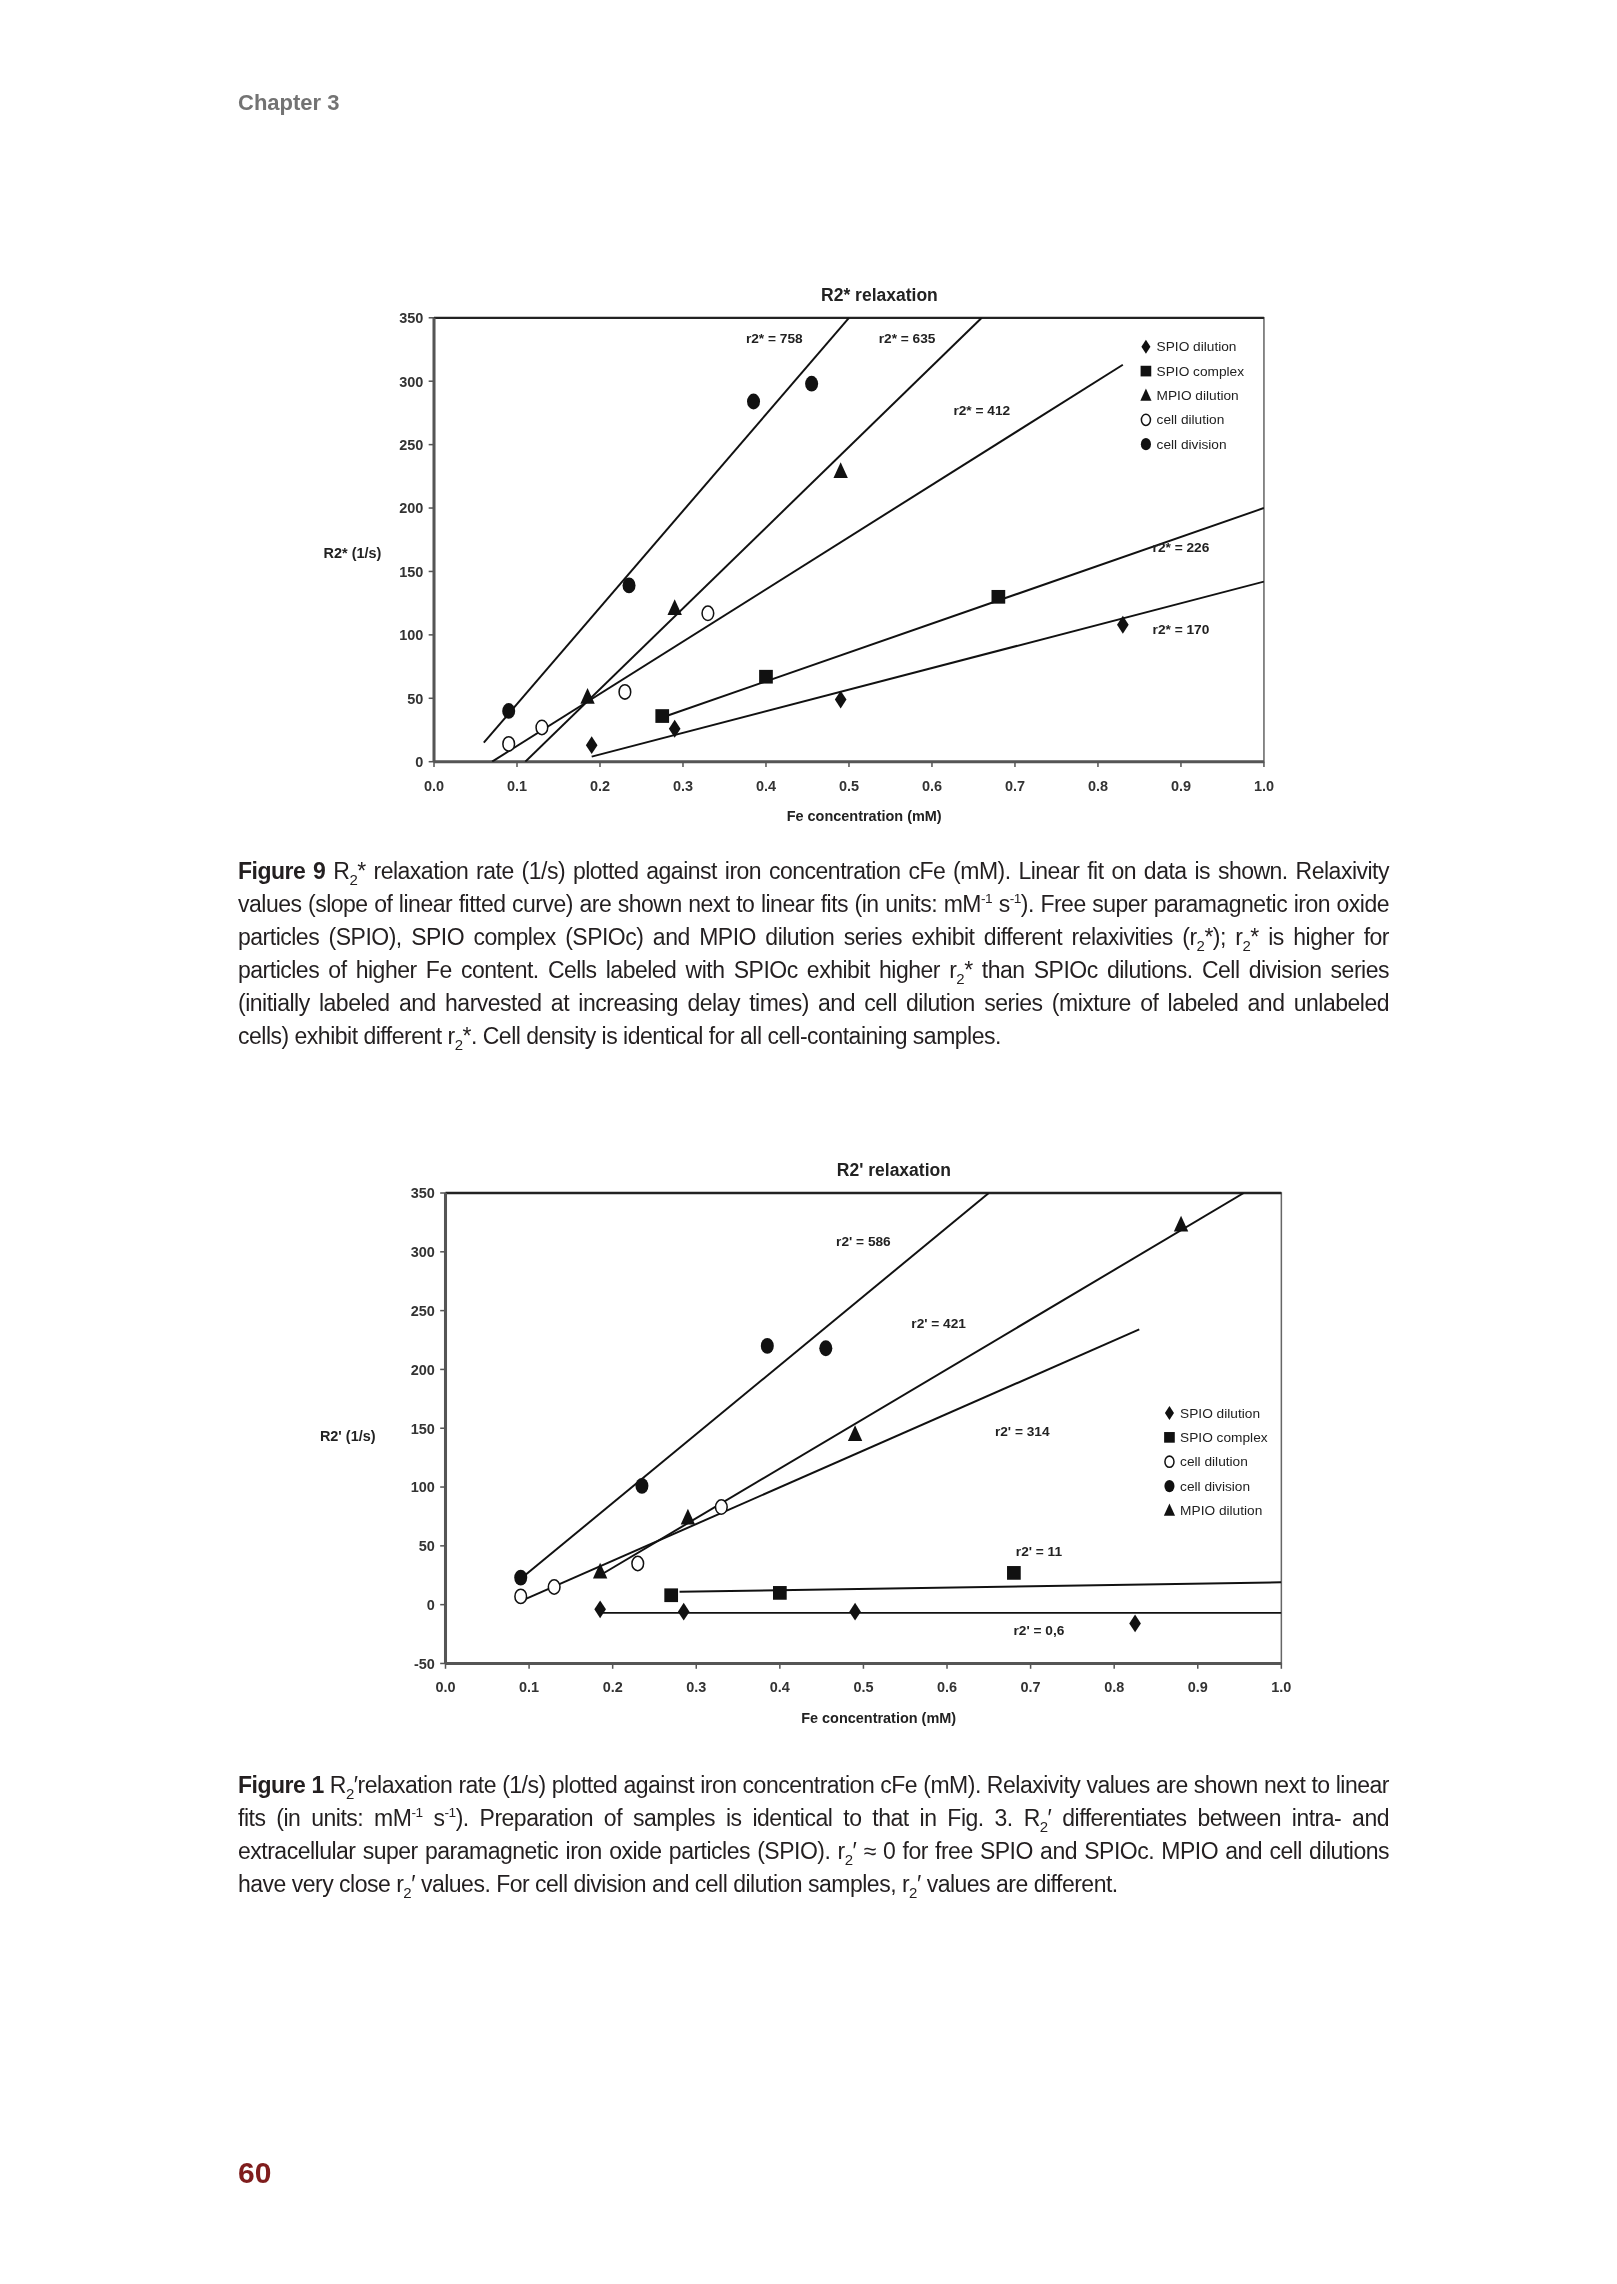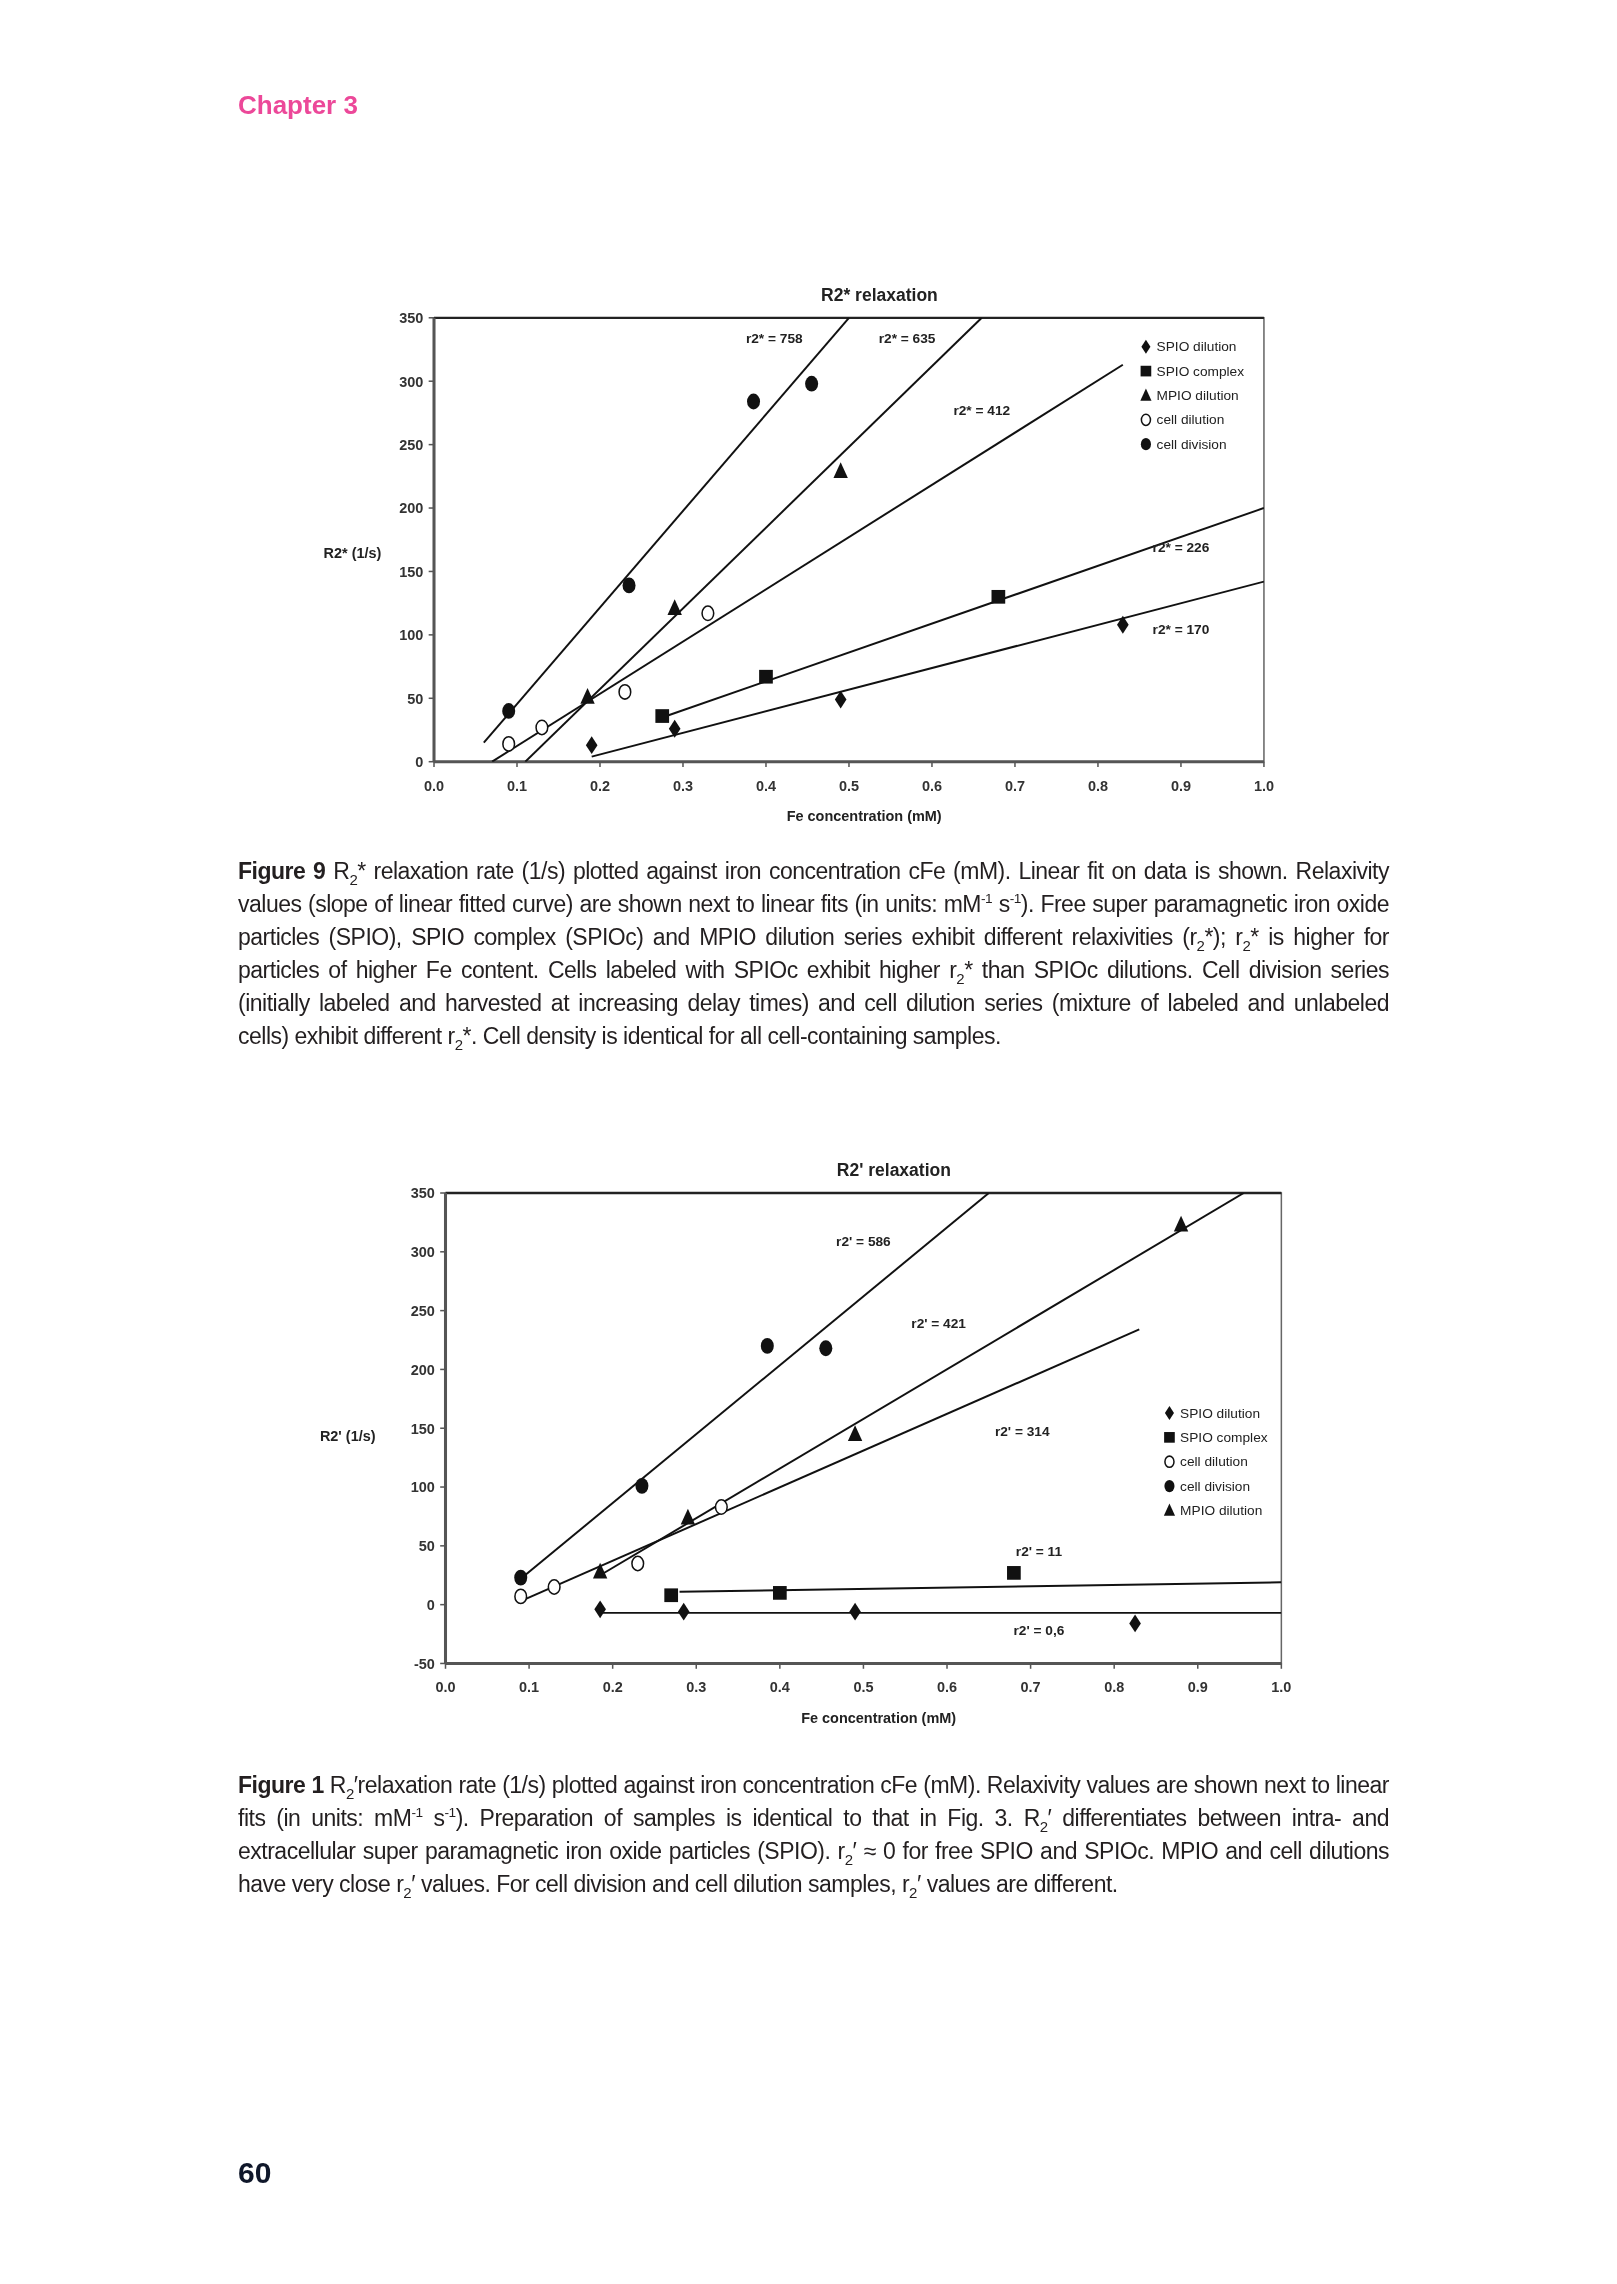--- a/index.html
+++ b/index.html
@@ -1,19 +1,19 @@
 <!DOCTYPE html>
 <html style="font-size:12px"><head>
 <meta charset="utf-8">
 <style>
   html, body { margin: 0; padding: 0; background: #ffffff; }
   body { width: 1618px; height: 2284px; position: relative; overflow: hidden;
          font-family: "Liberation Sans", sans-serif; color: #231f20; }
-  .chapter { position: absolute; left: 238px; top: 90px; font-size: 26px; font-weight: bold; color: #ec4899; }
-  .pagenum { position: absolute; left: 238px; top: 2156px; font-size: 30px; font-weight: bold; color: #0f172a; }
+  .chapter { position: absolute; left: 238px; top: 90px; font-size: 22px; font-weight: bold; color: #737373; }
+  .pagenum { position: absolute; left: 238px; top: 2156px; font-size: 30px; font-weight: bold; color: #7f1d1d; }
   .caption { position: absolute; left: 238px; width: 1151px; font-size: 23px; line-height: 33px;
              text-align: justify; color: #231f20; font-family: "Liberation Sans", sans-serif; letter-spacing: -0.5px; }
   .caption b { font-weight: bold; }
   .caption sub { font-size: 15px; vertical-align: -6px; line-height: 0; }
   .caption sup { font-size: 13.7px; vertical-align: 9px; line-height: 0; }
   #cap3 { top: 855px; }
   #cap4 { top: 1769px; }
   svg.chart { position: absolute; left: 0; }
   #fig3 { top: 259px; }
   #fig4 { top: 1142px; }

